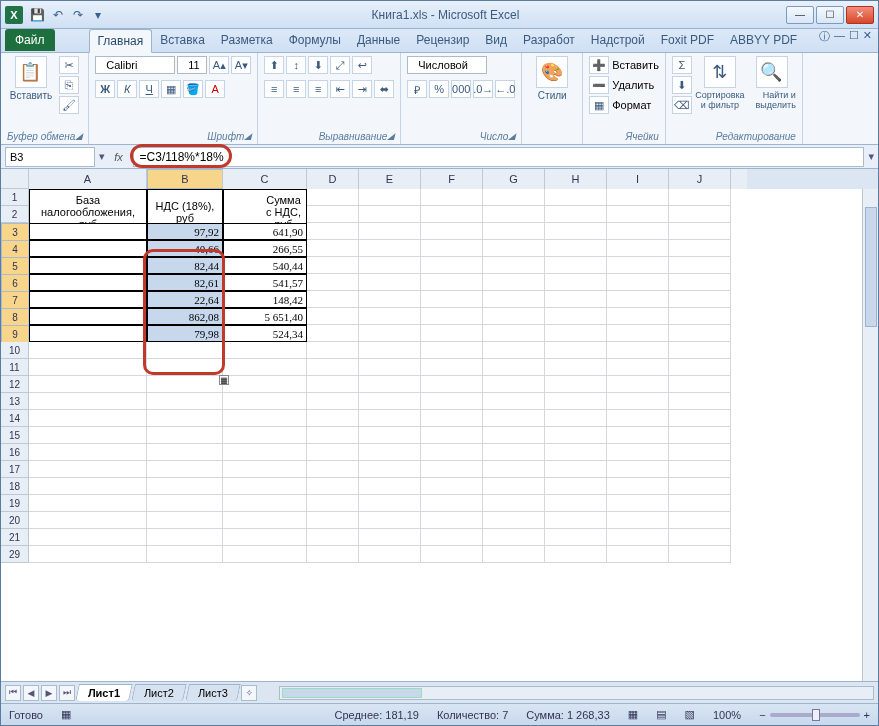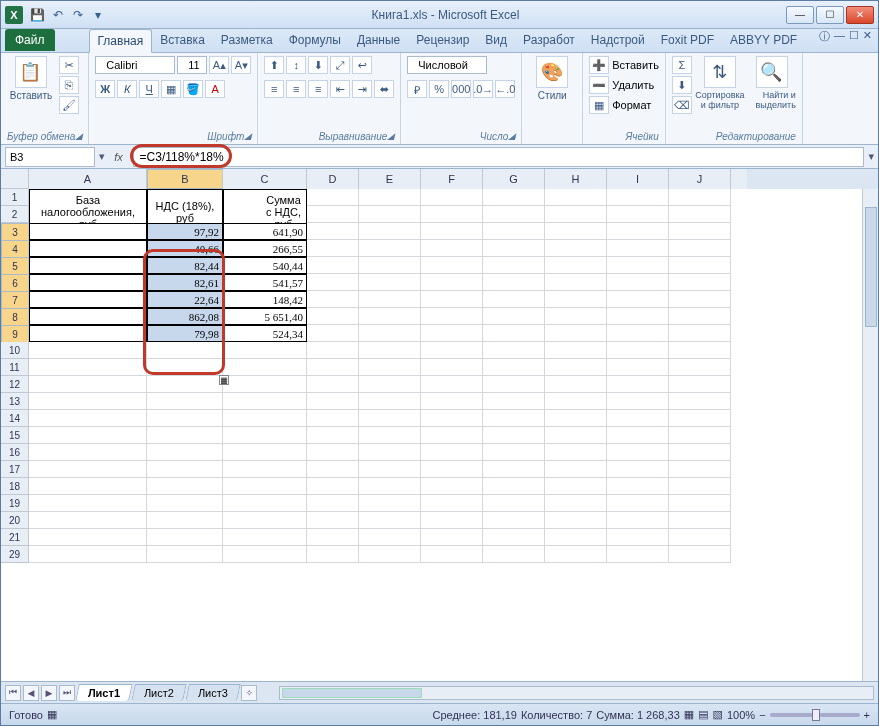--- a/index.html
+++ b/index.html
@@ -58,21 +58,21 @@
   
   .sheettabs { height:22px; background:#dce6f2; border-top:1px solid #9db4cd; display:flex; align-items:center; padding:0 4px; gap:2px;}
   .navbtn { width:16px; height:16px; border:1px solid #abc; background:#f3f7fc; font-size:9px; display:flex; align-items:center; justify-content:center; color:#557;}
   .stab { padding:2px 10px; background:#fff; border:1px solid #9db4cd; border-bottom:none; font-size:11px; border-radius:0 0 4px 4px; transform:skewX(-12deg);}
   .stab span { display:inline-block; transform:skewX(12deg);}
   .stab.active { background:#fff; font-weight:bold;}
   .stab.inactive { background:#d6e2f0;}
   .hscroll { flex:1; margin-left:20px; height:14px; border:1px solid #abc; background:#e8eef5; position:relative;}
   .hscroll .thumb { position:absolute; left:2px; top:1px; height:10px; width:140px; background:#c8d7ea; border:1px solid #9db;}
   
-  .status { height:22px; background:linear-gradient(#d8e5f3,#c8d9ec); border-top:1px solid #9db4cd; display:flex; align-items:center; padding:0 8px; font-size:11px; color:#335; gap:4px;}
+  .status { height:22px; background:linear-gradient(#d8e5f3,#c8d9ec); border-top:1px solid #9db4cd; display:flex; align-items:center; padding:0 8px; font-size:11px; color:#335; gap:18px;}
   .status .spacer { flex:1;}
   .zoom { display:flex; align-items:center; gap:4px;}
   .zoom-slider { width:90px; height:4px; background:#aac; position:relative; border-radius:2px;}
   .zoom-slider .zthumb { position:absolute; left:42px; top:-4px; width:8px; height:12px; background:#eef; border:1px solid #779;}
   .vscroll { width:16px; background:#e8eef5; border-left:1px solid #c0c8d0;}
   .vscroll .vthumb { width:12px; height:120px; background:#c8d7ea; border:1px solid #9db4cd; margin:18px auto 0;}
 </style>
 </head>
 <body>
 

